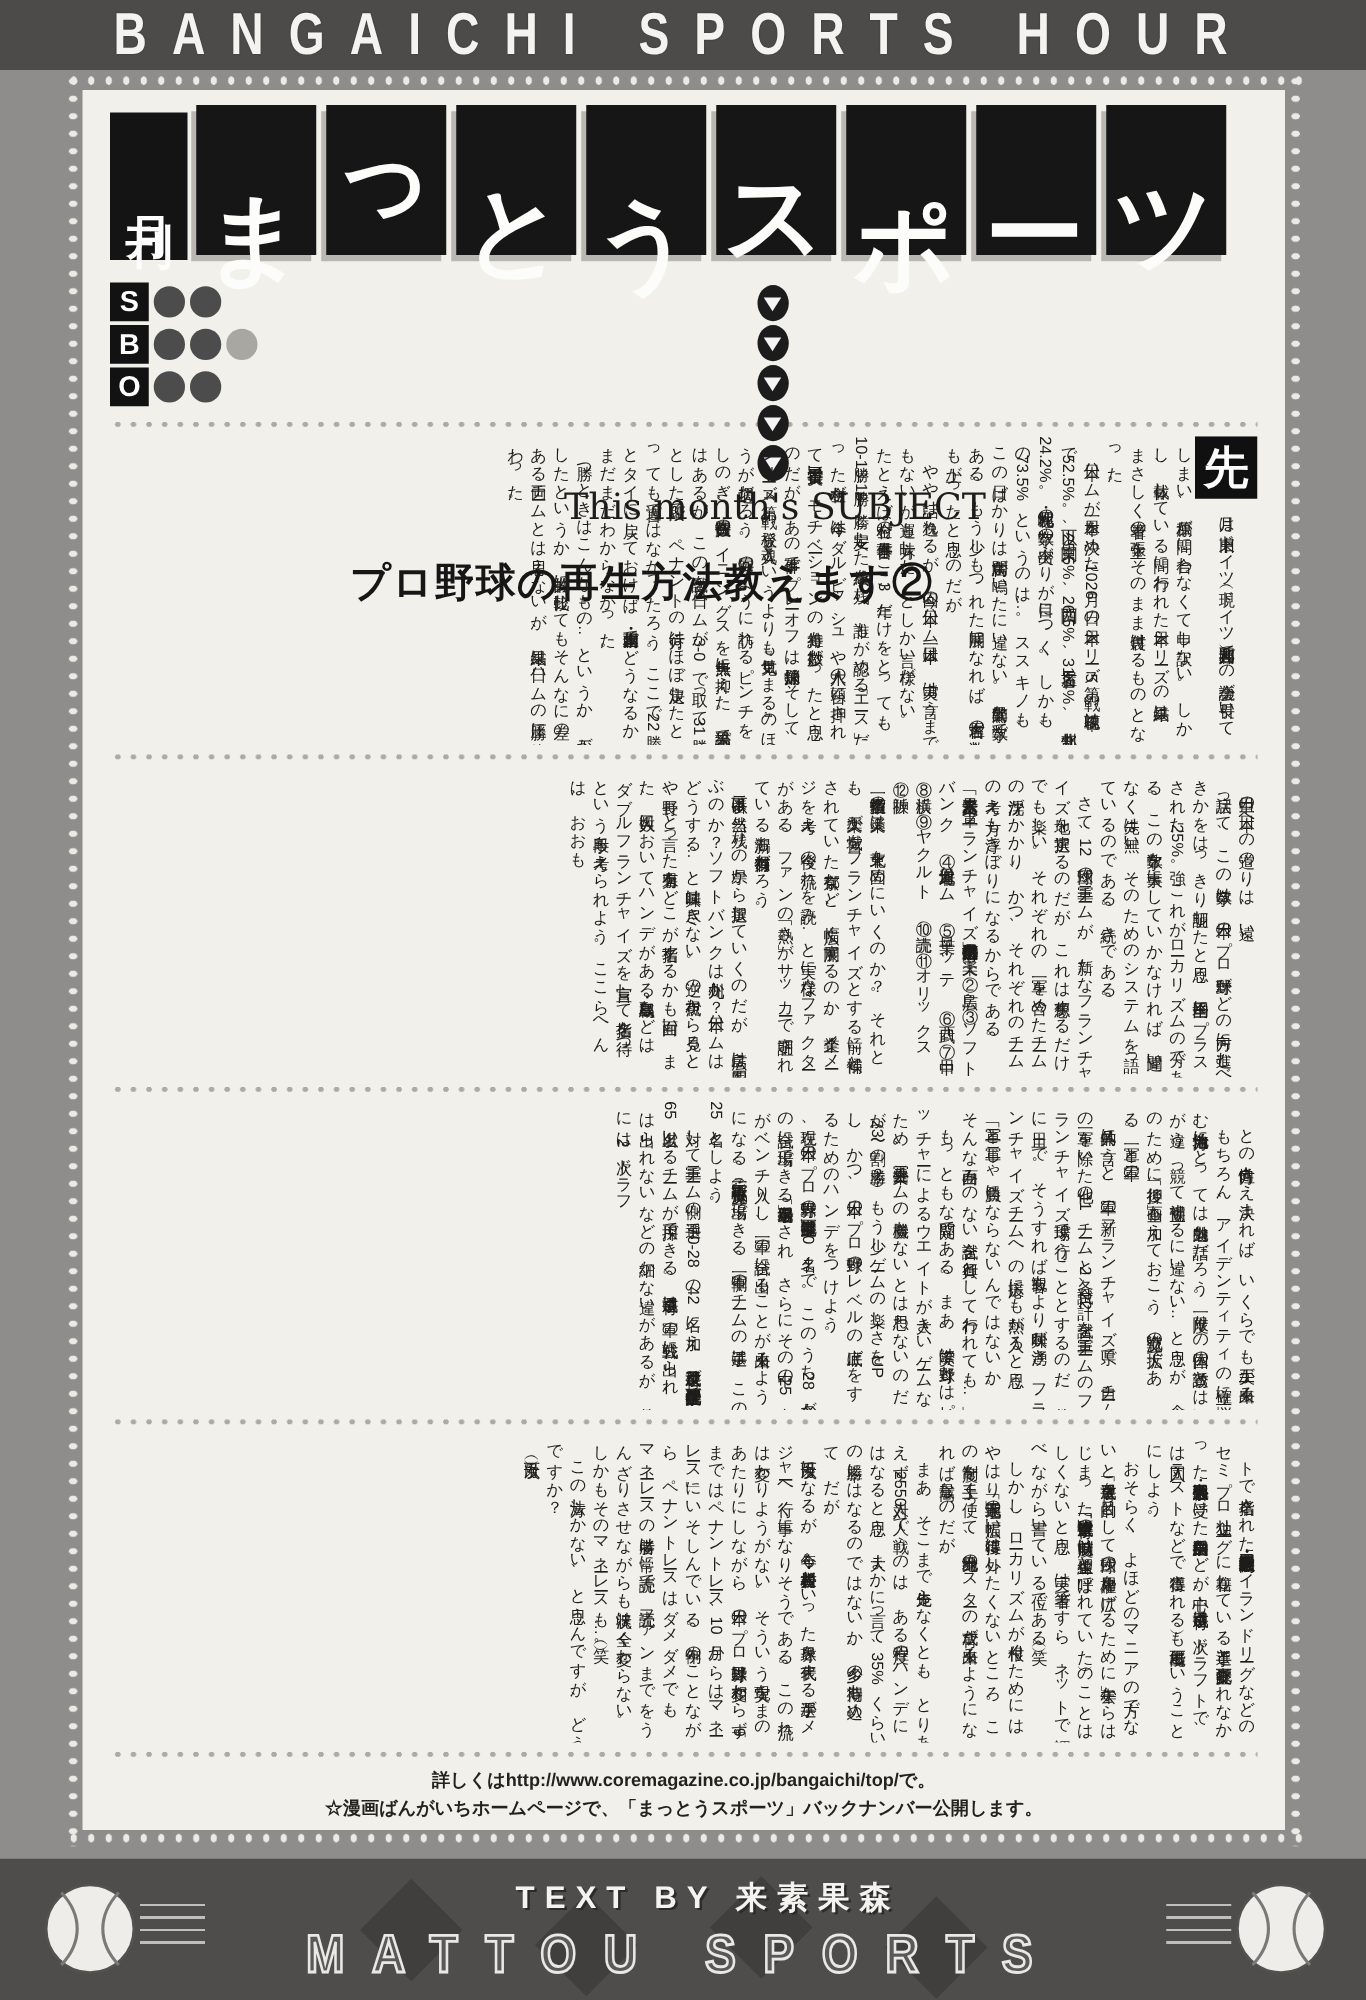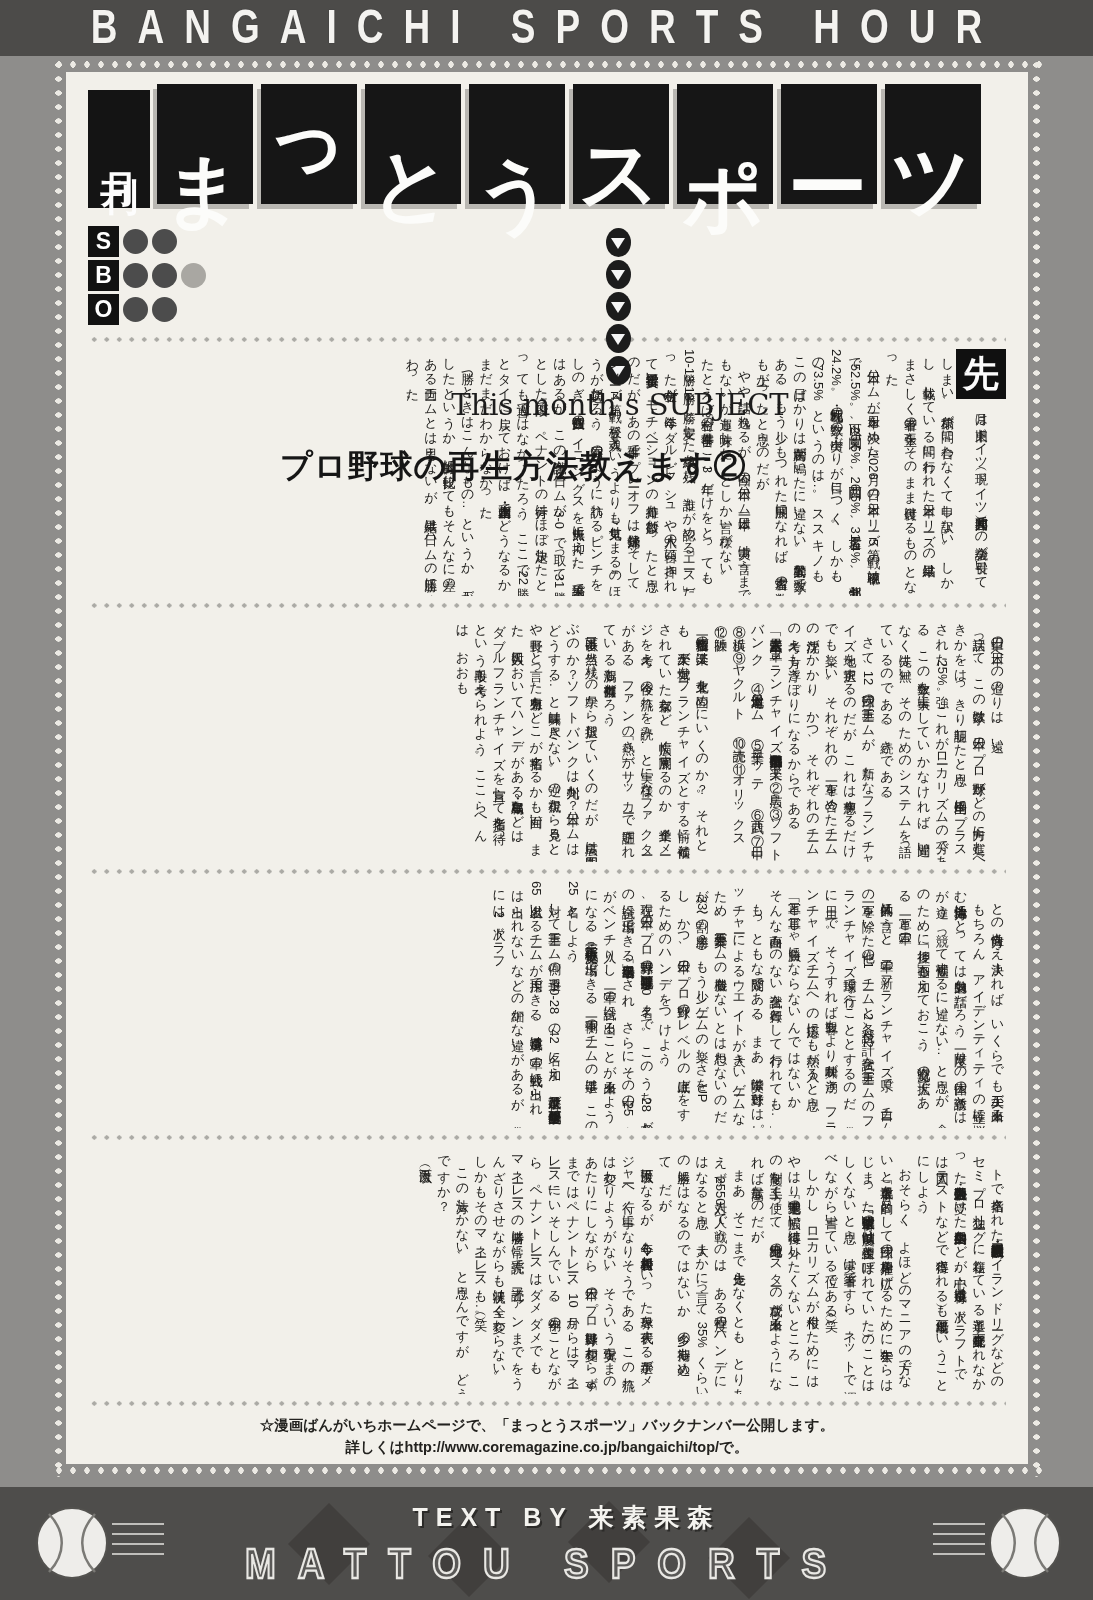--- a/index.html
+++ b/index.html
@@ -199,22 +199,22 @@
         <p class="para">しかし、ローカリズムが根付くためにはやはり「地元選手」の幅広い獲得は外したくないところ。この制度を上手く使って、地元出身のスターの育成が出来るようになれば最高なのだが。</p>
         <p class="para">まあ、そこまで先走らなくとも、とりあえず25人対50人で戦うのは、ある程度のハンデにはなると思う。大まかに言って、35%くらいの勝率にはなるのではないか。多少の期待も込めて、だが。</p>
         <p class="para">以下次号になるが、今年も松坂・井川・岩村といった球界を代表する選手がメジャーへ行く事になりそうである。この流れは変わりようがない。そういう現実をまのあたりにしながら、日本のプロ野球界は相変わらず「9月まではペナントレース、10月からはマネーレース」にいそしんでいる。例年のことながら、ペナントレースはダメダメでも、マネーレースの勝者は常に読売で、読売ファンまでをうんざりさせながらも状況は全く変わらない。しかもそのマネーレースも…（笑）。</p>
         <p class="para">この方法しかない、と思うんですが、どうですか？</p>
         <p class="para">（以下次号）</p>
       </div>
 
     <div class="dotsep"></div>
 
     <div class="footer-note">
+      <div>詳しくはhttp://www.coremagazine.co.jp/bangaichi/top/で。</div>
       <div>☆漫画ばんがいちホームページで、「まっとうスポーツ」バックナンバー公開します。</div>
-      <div>詳しくはhttp://www.coremagazine.co.jp/bangaichi/top/で。</div>
     </div>
 
   </div>
 
   <div class="bottom-banner">
     <div class="diamond" style="left:300px; top:28px;"></div>
     <div class="diamond" style="left:440px; top:40px;"></div>
     <div class="diamond" style="left:580px; top:26px;"></div>
     <div class="diamond" style="left:720px; top:42px;"></div>
 

